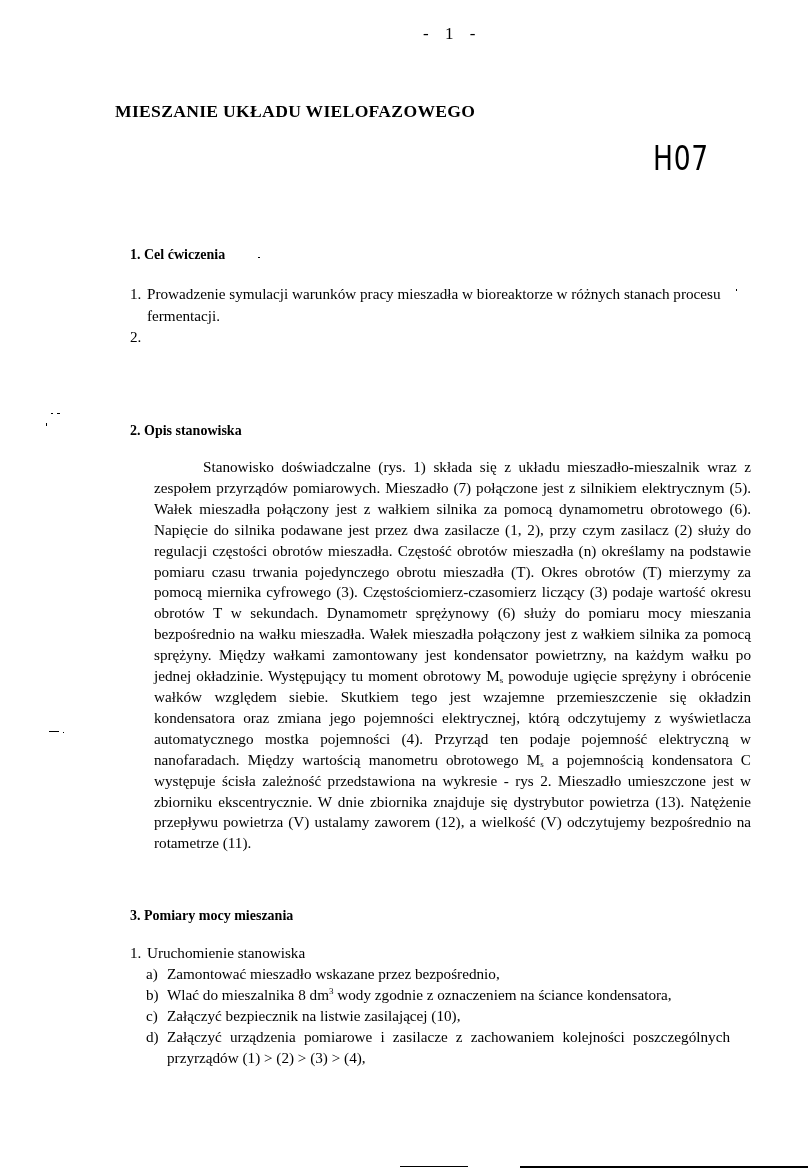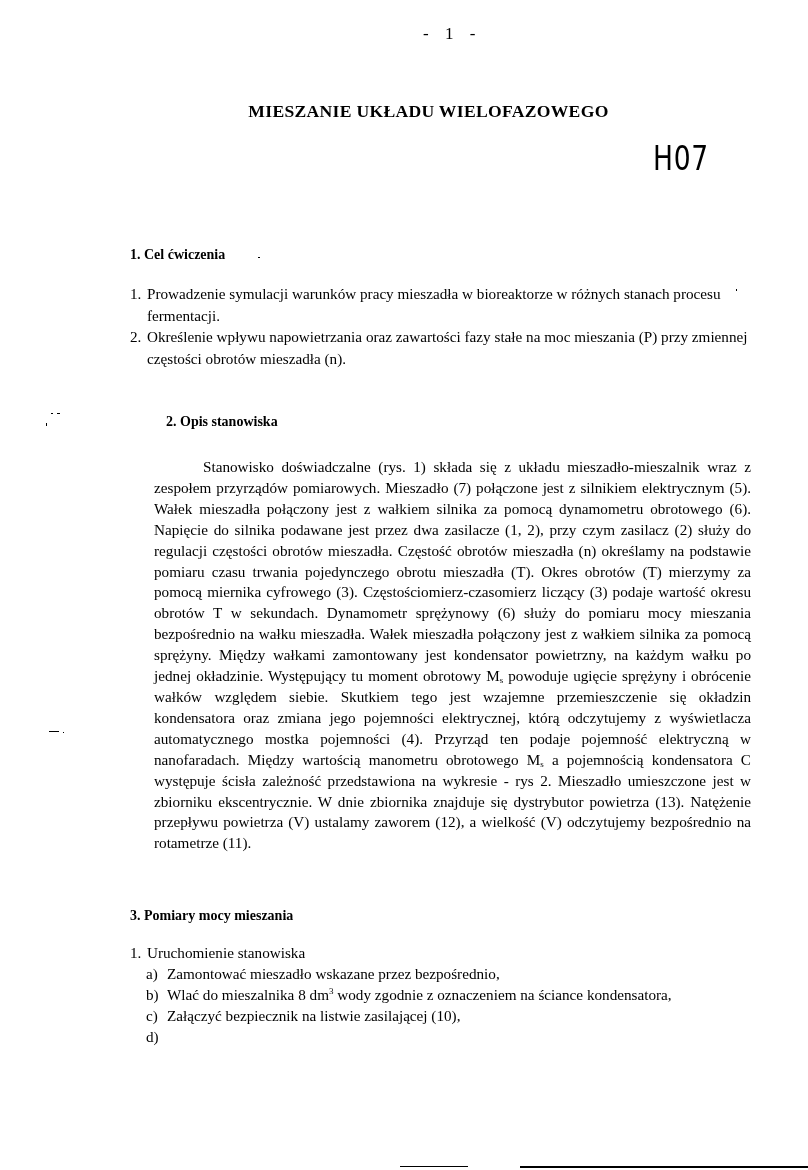--- a/index.html
+++ b/index.html
@@ -3,21 +3,21 @@
   <meta charset="utf-8">
   <style>
     html, body { margin: 0; padding: 0; background: #ffffff; }
     body {
       width: 808px; height: 1170px; position: relative; overflow: hidden;
       font-family: "Liberation Serif", "DejaVu Serif", serif;
       color: #000; font-size: 15.2px;
     }
     .abs { position: absolute; }
     .page-num { left: 423px; top: 24px; font-size: 17px; letter-spacing: 6px; }
-    .title { left: 121px; width: 615px; top: 100px; text-align: center; font-weight: bold; font-size: 17.6px; line-height: 22px; letter-spacing: 0.3px; }
+    .title { left: 115px; width: 615px; top: 100px; text-align: left; font-weight: bold; font-size: 17.6px; line-height: 22px; letter-spacing: 0.3px; }
     .handwritten { left: 653px; top: 138px; font-family: "DejaVu Sans", sans-serif; font-size: 34px; transform: scaleX(0.78); transform-origin: left top; letter-spacing: 1px; }
     .heading { font-weight: bold; font-size: 14px; }
     .list { left: 130px; width: 640px; line-height: 21.5px; }
     .list .item { position: relative; padding-left: 17px; }
     .list .item .num { position: absolute; left: 0; top: 0; }
     .para { left: 130px; width: 597px; line-height: 20.9px; text-align: justify; text-indent: 49px; margin-left: 24px; }
     .para sub { font-size: 9px; vertical-align: -2px; line-height: 0; }
     .steps { left: 130px; width: 600px; line-height: 21px; }
     .sub-item { position: relative; padding-left: 37px; text-align: justify; }
     .sub-item .lbl { position: absolute; left: 16px; top: 0; }
@@ -35,25 +35,24 @@
 <div class="abs handwritten">H07</div>
 
 <div class="abs heading" style="left:130px; top:247px;">1. Cel ćwiczenia</div>
 <div class="abs list" style="top:283px;">
   <div class="item">
     <span class="num">1.</span>
     <span>Prowadzenie symulacji warunków pracy mieszadła  w bioreaktorze w różnych stanach procesu fermentacji.</span>
   </div>
   <div class="item">
     <span class="num">2.</span>
-    <span>Określenie wpływu napowietrzania oraz zawartości fazy stałe na moc mieszania (P) przy zmiennej częstości obrotów mieszadła (n).</span>
   </div>
 </div>
 
-<div class="abs heading" style="left:130px; top:414px;margin-left:36px;">2. Opis stanowiska</div>
+<div class="abs heading" style="left:130px; top:423px;">2. Opis stanowiska</div>
 <div class="abs para" style="top:457px;">
   <span>Stanowisko doświadczalne (rys. 1) składa się z układu mieszadło-mieszalnik wraz z zespołem przyrządów pomiarowych. Mieszadło (7) połączone jest z silnikiem elektrycznym (5). Wałek mieszadła połączony jest z wałkiem silnika za pomocą dynamometru obrotowego (6). Napięcie do silnika podawane jest przez dwa zasilacze (1, 2), przy czym zasilacz (2) służy do regulacji częstości obrotów mieszadła. Częstość obrotów mieszadła (n) określamy na podstawie pomiaru czasu trwania pojedynczego obrotu mieszadła (T). Okres obrotów (T)  mierzymy za pomocą miernika cyfrowego (3). Częstościomierz-czasomierz liczący (3) podaje wartość okresu obrotów T w sekundach. Dynamometr sprężynowy (6) służy do pomiaru mocy mieszania bezpośrednio na wałku mieszadła. Wałek mieszadła połączony jest z wałkiem silnika za pomocą sprężyny. Między wałkami zamontowany jest kondensator powietrzny, na każdym wałku po jednej okładzinie. Występujący tu moment obrotowy M</span><sub>s</sub><span> powoduje ugięcie sprężyny i obrócenie wałków względem siebie. Skutkiem tego jest wzajemne przemieszczenie się okładzin kondensatora oraz zmiana jego pojemności elektrycznej, którą odczytujemy z wyświetlacza automatycznego mostka pojemności (4). Przyrząd ten podaje pojemność elektryczną w nanofaradach. Między wartością manometru obrotowego M</span><sub>s</sub><span> a pojemnością kondensatora C występuje ścisła zależność przedstawiona na wykresie - rys 2. Mieszadło umieszczone jest w zbiorniku ekscentrycznie. W dnie zbiornika znajduje się dystrybutor powietrza (13). Natężenie  przepływu powietrza (V) ustalamy zaworem (12), a wielkość (V) odczytujemy bezpośrednio na rotametrze (11).</span>
 </div>
 
 <div class="abs heading" style="left:130px; top:908px;">3. Pomiary mocy mieszania</div>
 <div class="abs steps" style="top:942px;">
   <div style="position:relative; padding-left:17px;">
     <span style="position:absolute; left:0;">1.</span>
     <span>Uruchomienie stanowiska</span>
   </div>
@@ -64,20 +63,21 @@
   <div class="sub-item">
     <span class="lbl">b)</span>
     <span>Wlać do mieszalnika 8 dm</span><sup>3</sup><span> wody zgodnie z oznaczeniem na ściance kondensatora,</span>
   </div>
   <div class="sub-item">
     <span class="lbl">c)</span>
     <span>Załączyć bezpiecznik na listwie zasilającej (10),</span>
   </div>
   <div class="sub-item">
     <span class="lbl">d)</span>
+    <span>Załączyć urządzenia pomiarowe i zasilacze z zachowaniem kolejności poszczególnych przyrządów (1) &gt; (2) &gt; (3) &gt; (4),</span>
   </div>
 </div>
 
 <div class="mark" style="left:51px; top:413px; width:2px; height:1px;"></div>
 <div class="mark" style="left:57px; top:413px; width:3px; height:1px;"></div>
 <div class="mark" style="left:46px; top:423px; width:1px; height:3px;"></div>
 <div class="mark" style="left:49px; top:731px; width:10px; height:1px;"></div>
 <div class="mark" style="left:63px; top:732px; width:1px; height:1px;"></div>
 <div class="mark" style="left:258px; top:257px; width:2px; height:1px;"></div>
 <div class="mark" style="left:736px; top:289px; width:1px; height:2px;"></div>

